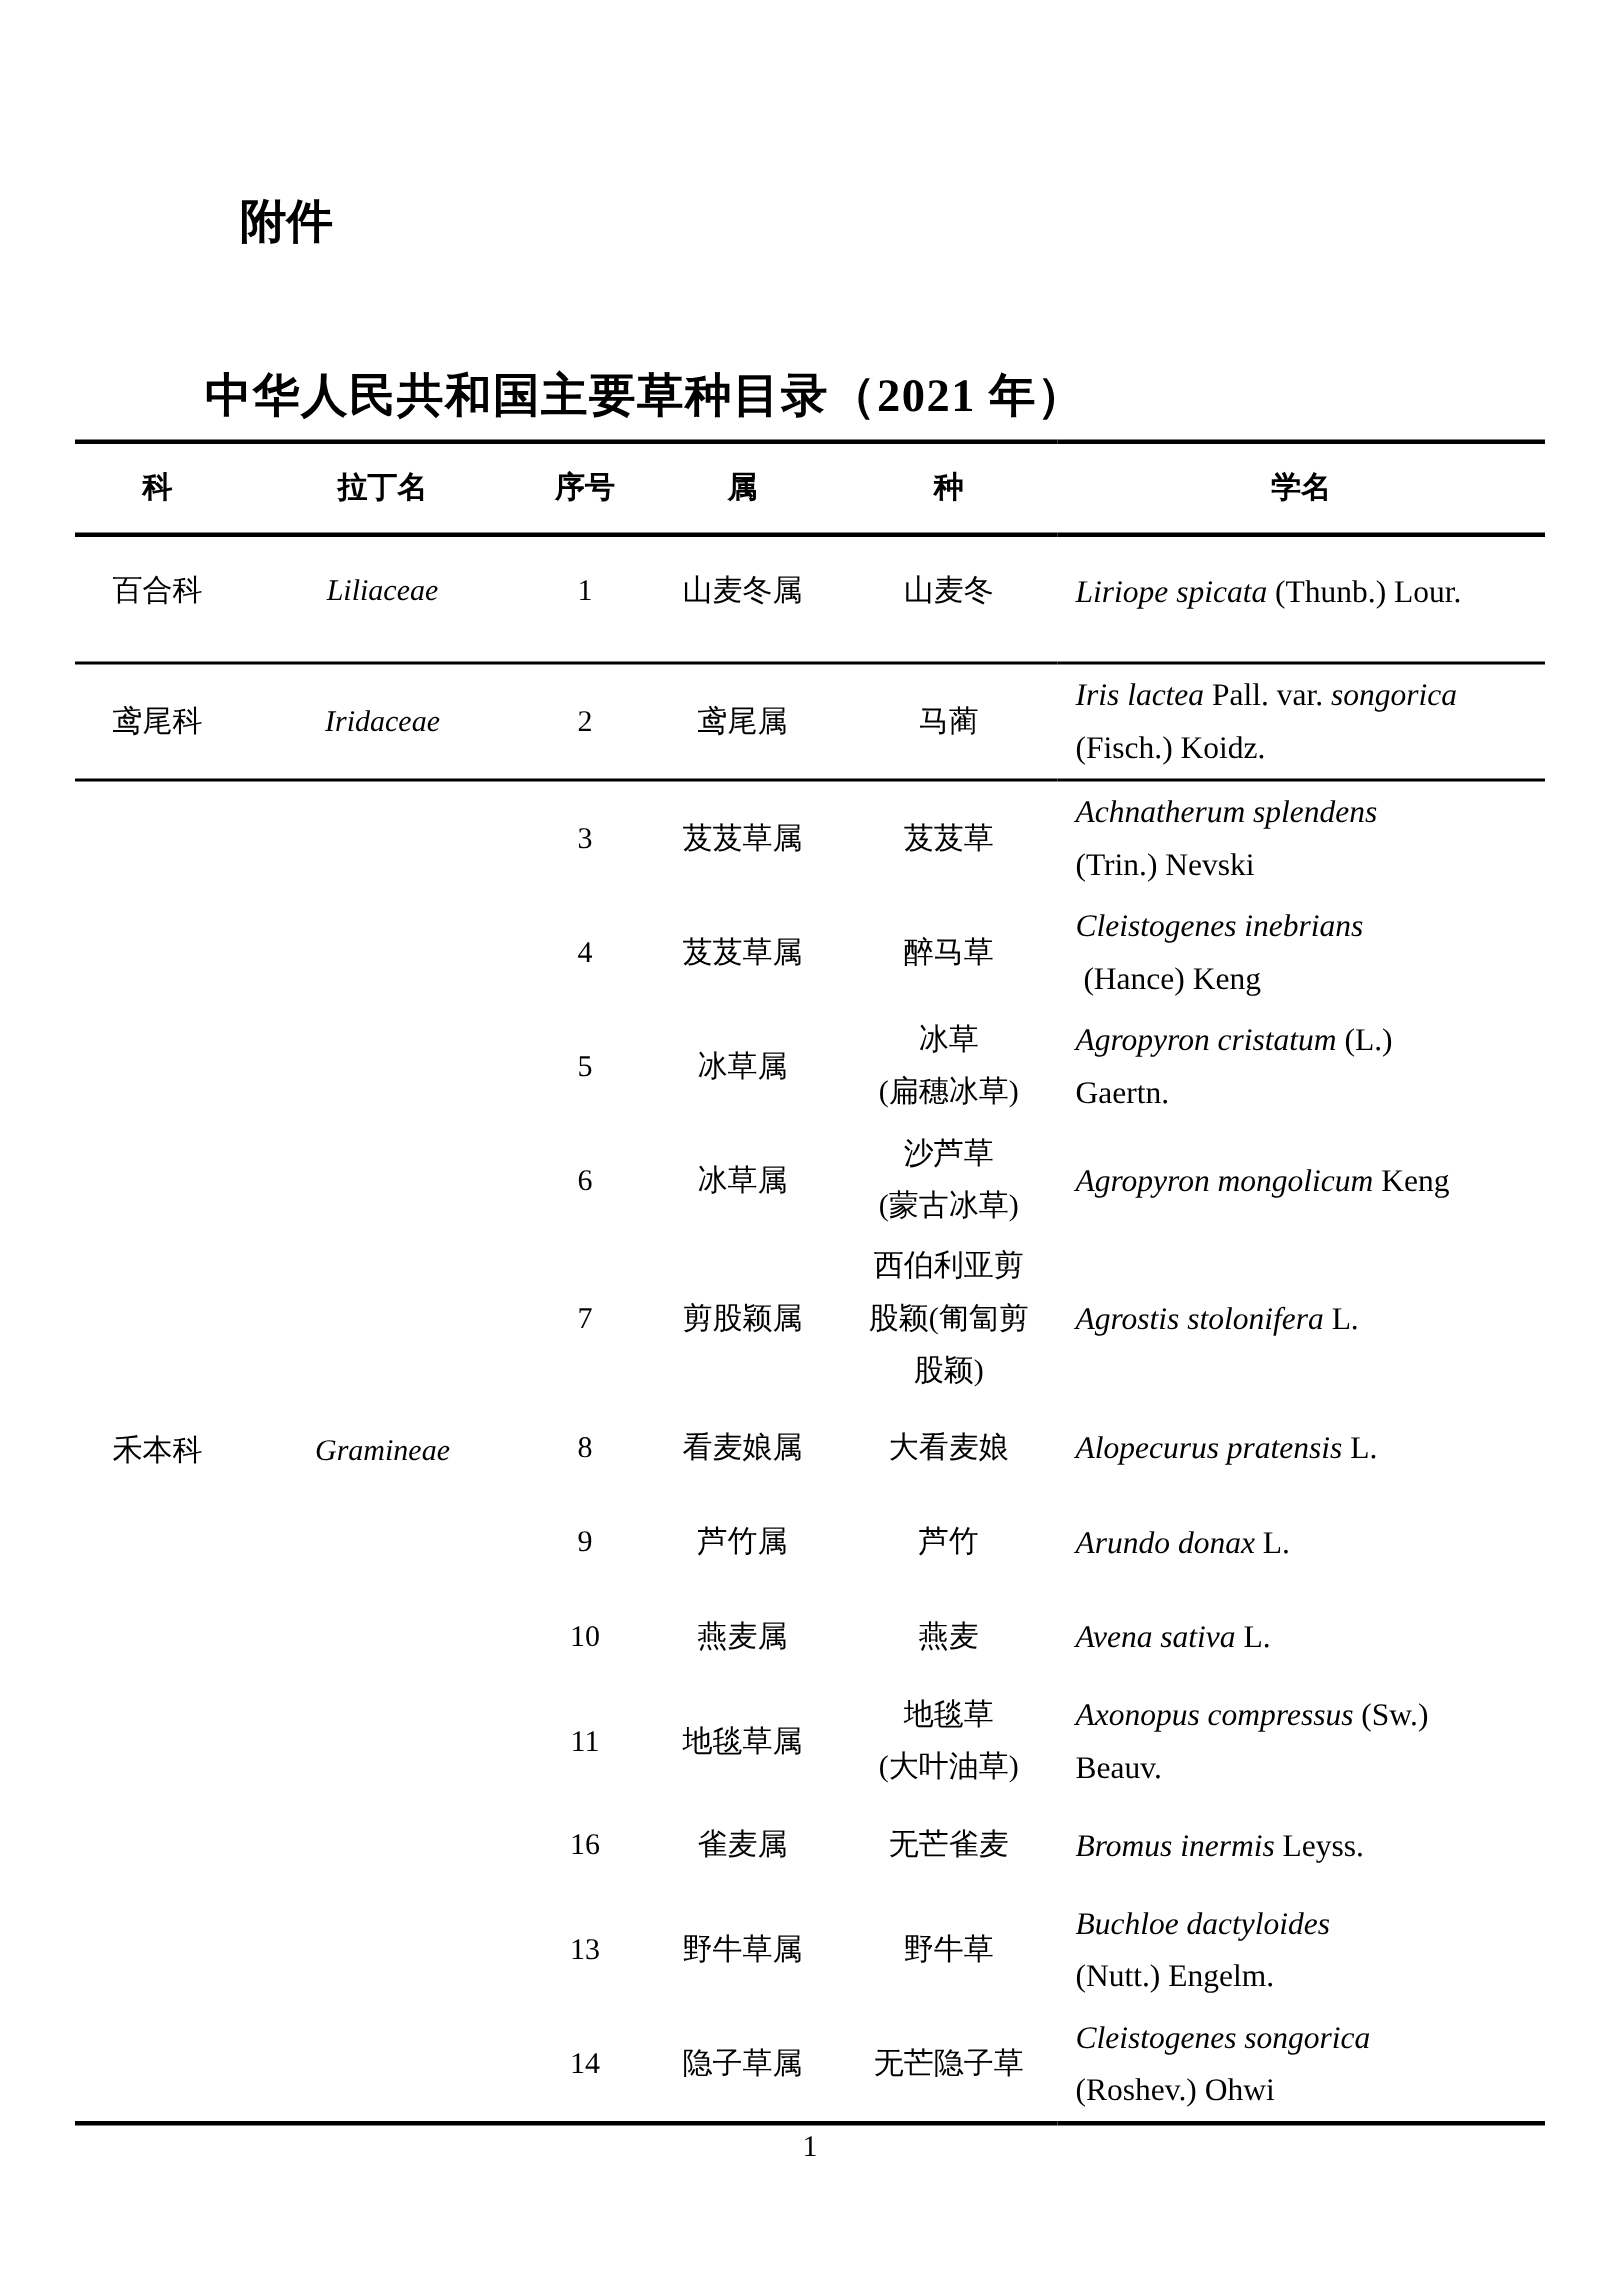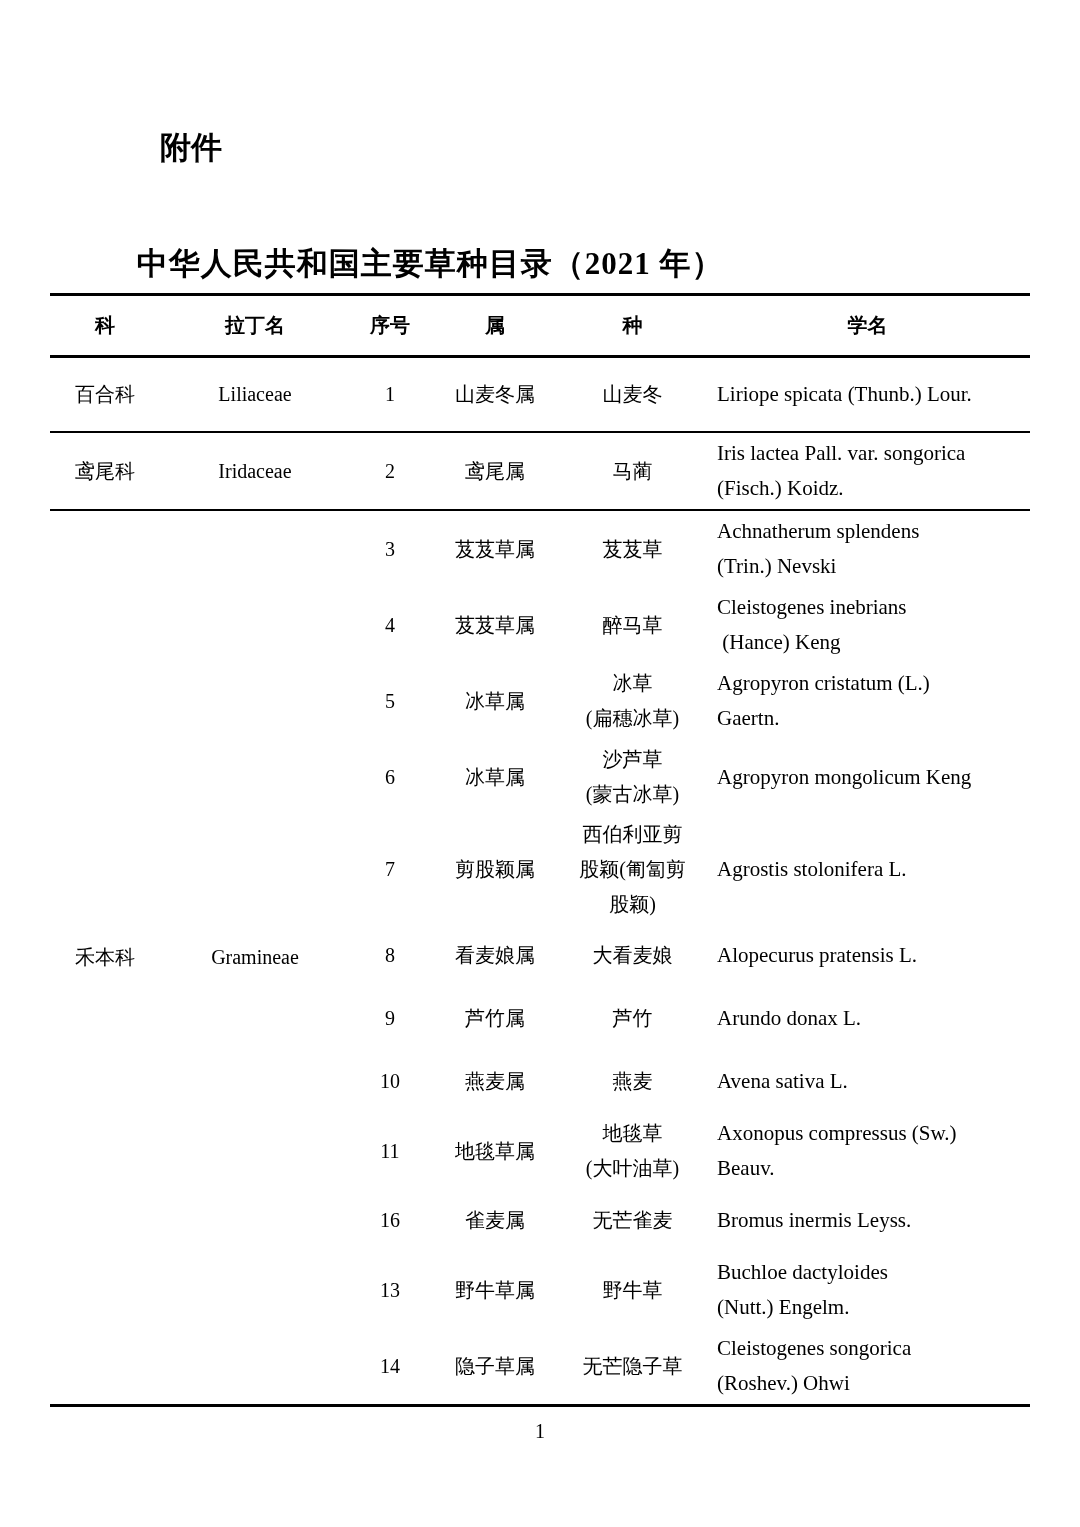--- a/index.html
+++ b/index.html
@@ -63,34 +63,34 @@
   }
   thead th {
     font-weight: 700;
     padding-top: 12px;
     padding-bottom: 12px;
     border-bottom: 3px solid #000;
   }
   tbody.group { border-top: 2px solid #000; }
   tbody.group:first-of-type { border-top: none; }
 
-  td.latin { }
+  td.latin { font-style: italic; }
   td.species { white-space: pre-line; }
   td.sci {
     text-align: left;
     padding-left: 12px;
     white-space: pre-wrap;
     font-size: 21px;
   }
-  .it { }
+  .it { font-style: italic; }
 
   tr.lines-1 td { padding-top: 14px; padding-bottom: 14px; }
   tr.lines-2 td { padding-top: 3px;  padding-bottom: 3px; }
   tr.lines-3 td { padding-top: 2px;  padding-bottom: 2px; }
-  tbody.group:nth-of-type(1) tr.lines-1 td { padding-top: 19px; padding-bottom: 19px; }
+  tbody.group:nth-of-type(1) tr.lines-1 td { padding-top: 19px; padding-bottom: 29px; }
 
   .page-number {
     position: absolute;
     top: 1416px;
     left: 0;
     width: 1080px;
     text-align: center;
     font-size: 20px;
     line-height: 30px;
   }

